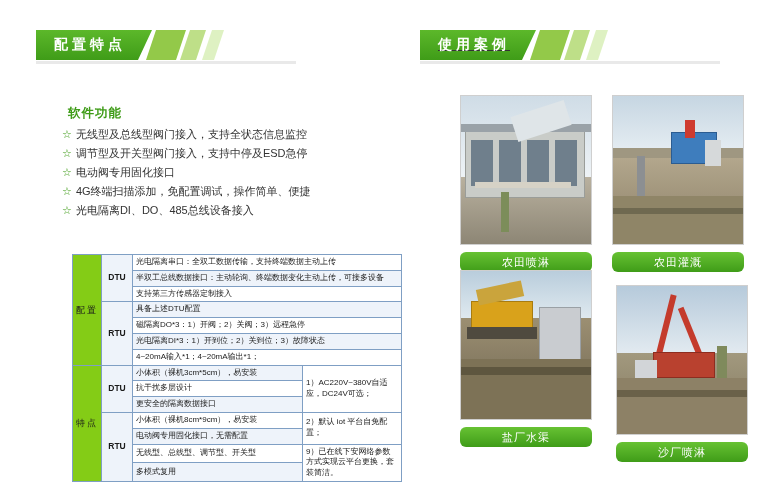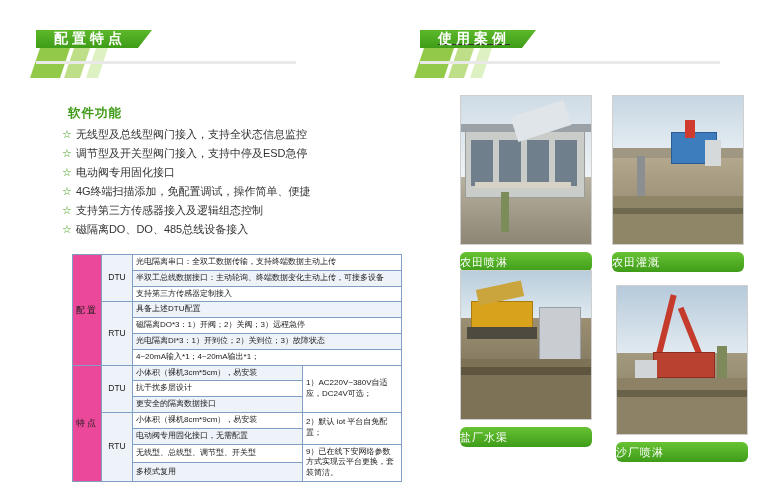--- a/index.html
+++ b/index.html
@@ -8,21 +8,21 @@
     background:#ffffff;
     font-family:"Liberation Sans","DejaVu Sans",sans-serif;
     color:#333;
     overflow:hidden;
     position:relative;
   }
   
   .banner{
     position:absolute;
     height:30px;
-    display:flex;align-items:flex-start;flex-direction:column;
+    display:flex;align-items:flex-end;
   }
   .banner .ribbon{
     position:relative;
     background:#4cae20;
     background:linear-gradient(180deg,#5cb82a 0%,#3f9c18 100%);
     height:30px;
     display:flex;align-items:center;justify-content:center;
     padding:0 26px 0 18px;
     box-sizing:border-box;
     clip-path:polygon(0 0,100% 0,calc(100% - 14px) 100%,0 100%);
@@ -86,43 +86,43 @@
     font-size:8px;
     color:#1a1a1a;
   }
   table.spec td{
     border:1px solid #7f9fc4;
     padding:2px 3px;
     line-height:1.35;
     vertical-align:middle;
   }
   td.grp{
-    width:22px;text-align:center;background:#ec4899;font-size:9px;
+    width:22px;text-align:center;background:#84cc16;font-size:9px;
     letter-spacing:2px;
   }
   td.sub{
-    width:24px;text-align:center;background:#eef3fa;font-size:8.5px;font-weight:normal;
+    width:24px;text-align:center;background:#eef3fa;font-size:8.5px;font-weight:bold;
   }
   td.cell{background:#ffffff;}
   td.cell.alt{background:#eef3fa;}
   td.note{width:92px;background:#ffffff;font-size:8px;line-height:1.5;}
 
   
   .photo-grid{position:absolute;left:460px;top:95px;width:290px;}
   .photo-cell{position:absolute;width:132px;}
   .photo{
     width:132px;height:150px;
     border:1px solid #cfcfcf;
     box-sizing:border-box;
     overflow:hidden;position:relative;
     background:#9fb6c8;
   }
   .caption{
     margin-top:7px;
-    height:20px;line-height:20px;text-align:left;
+    height:20px;line-height:20px;text-align:center;
     color:#fff;font-size:11px;letter-spacing:1px;
     background:#5cb82a;
     background:linear-gradient(180deg,#67c233 0%,#3f9c18 100%);
     border-radius:6px;
   }
   .pc1{left:0;top:0;}
   .pc2{left:152px;top:0;}
   .pc3{left:0;top:175px;}
   .pc4{left:156px;top:190px;}
 
@@ -158,22 +158,21 @@
   <div class="underline"></div>
 </div>
 
 <div class="section-title">软件功能</div>
 
 <ul class="feature-list">
   <li><span class="star">☆</span><span>无线型及总线型阀门接入，支持全状态信息监控</span></li>
   <li><span class="star">☆</span><span>调节型及开关型阀门接入，支持中停及ESD急停</span></li>
   <li><span class="star">☆</span><span>电动阀专用固化接口</span></li>
   <li><span class="star">☆</span><span>4G终端扫描添加，免配置调试，操作简单、便捷</span></li>
-  <li><span class="star">☆</span><span>支持第三方传感器接入及逻辑组态控制</span></li>
-  <li><span class="star">☆</span><span>磁隔离DO、DO、485总线设备接入</span></li>
+  <li><span class="star">☆</span><span>光电隔离DI、DO、485总线设备接入</span></li>
 </ul>
 
 <table class="spec">
   <tbody>
 
     <tr>
       <td class="grp" rowspan="7">配置</td>
       <td class="sub" rowspan="3">DTU</td>
       <td class="cell" colspan="2">光电隔离串口：全双工数据传输，支持终端数据主动上传</td>
     </tr>

